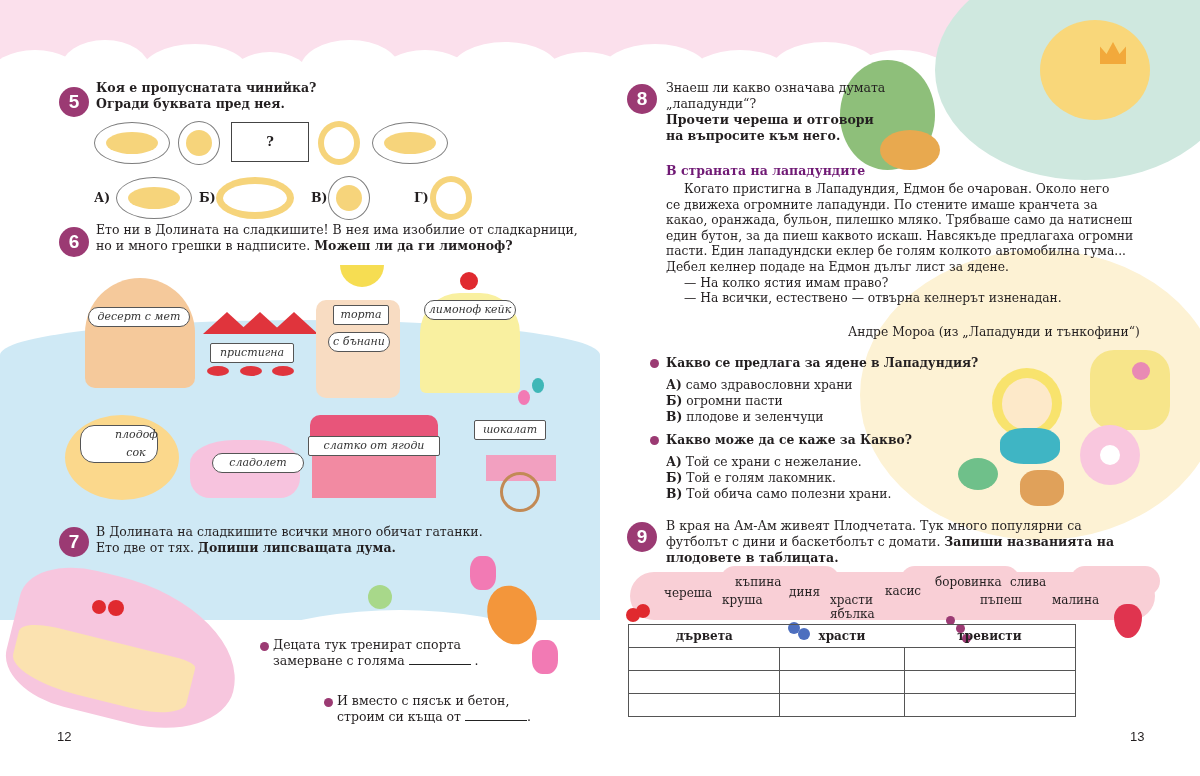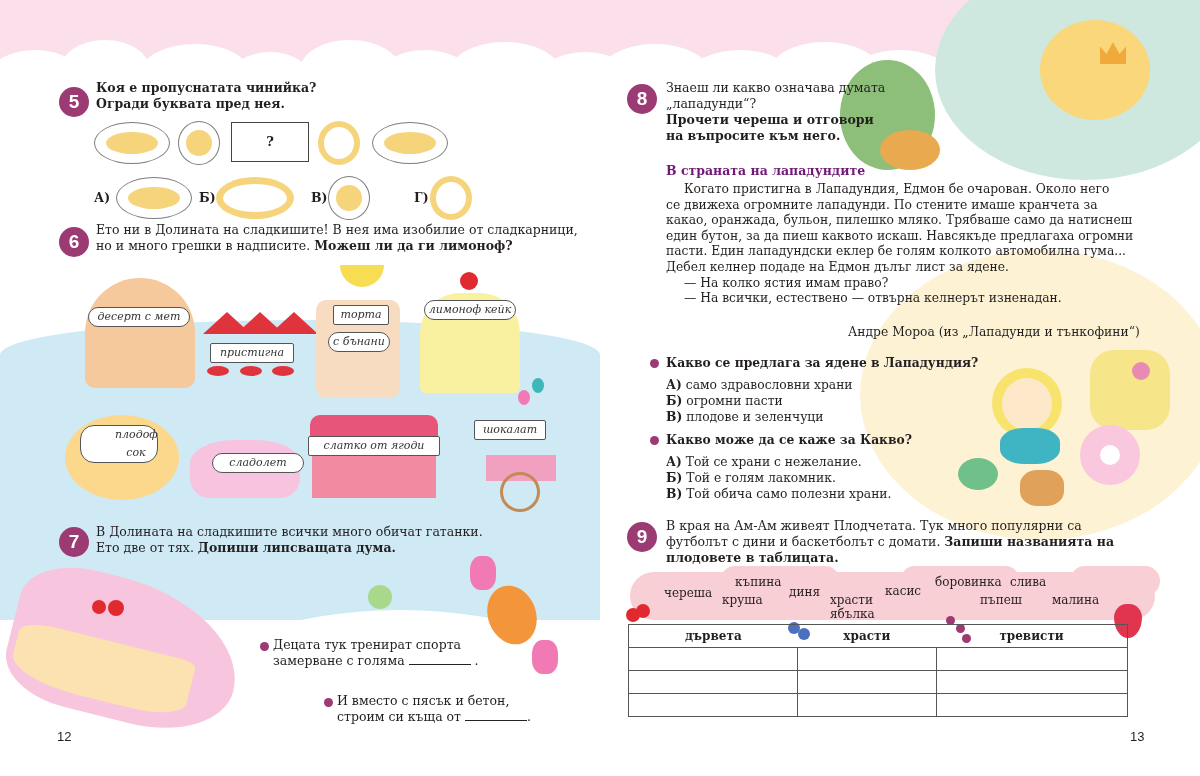--- a/index.html
+++ b/index.html
@@ -271,21 +271,21 @@
 
     <div style="position:absolute;left:26px;top:608px;width:14px;height:14px;border-radius:50%;background:#e02a2f;"></div>
     <div style="position:absolute;left:36px;top:604px;width:14px;height:14px;border-radius:50%;background:#e02a2f;"></div>
     <div style="position:absolute;left:188px;top:622px;width:12px;height:12px;border-radius:50%;background:#4d6fbf;"></div>
     <div style="position:absolute;left:198px;top:628px;width:12px;height:12px;border-radius:50%;background:#4d6fbf;"></div>
     <div style="position:absolute;left:346px;top:616px;width:9px;height:9px;border-radius:50%;background:#9b3a73;"></div>
     <div style="position:absolute;left:356px;top:624px;width:9px;height:9px;border-radius:50%;background:#9b3a73;"></div>
     <div style="position:absolute;left:362px;top:634px;width:9px;height:9px;border-radius:50%;background:#9b3a73;"></div>
     <div style="position:absolute;left:514px;top:604px;width:28px;height:34px;border-radius:45% 45% 50% 50% / 40% 40% 60% 60%;background:#e0344f;"></div>
 
-    <table class="fruit-table" style="left:28px;top:624px;width:500px;text-align:center;">
+    <table class="fruit-table" style="left:28px;top:624px;width:448px;text-align:center;">
       <thead>
         <tr>
           <th style="border-left:1px solid #555;">дървета</th>
           <th>храсти</th>
           <th style="border-right:1px solid #555;">тревисти</th>
         </tr>
       </thead>
       <tbody>
         <tr>
           <td></td>

